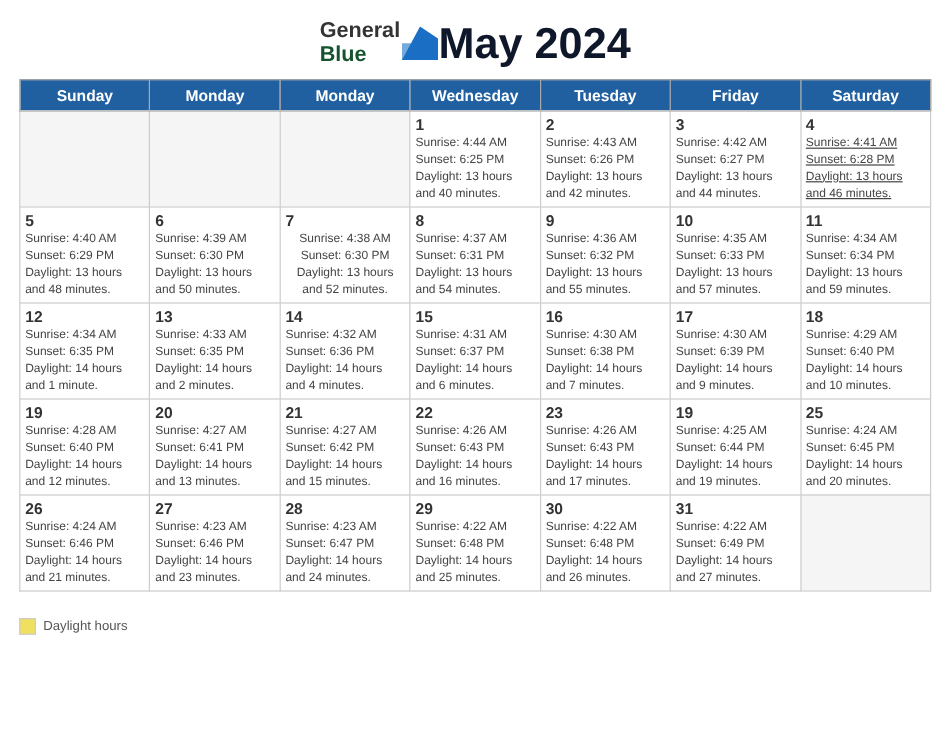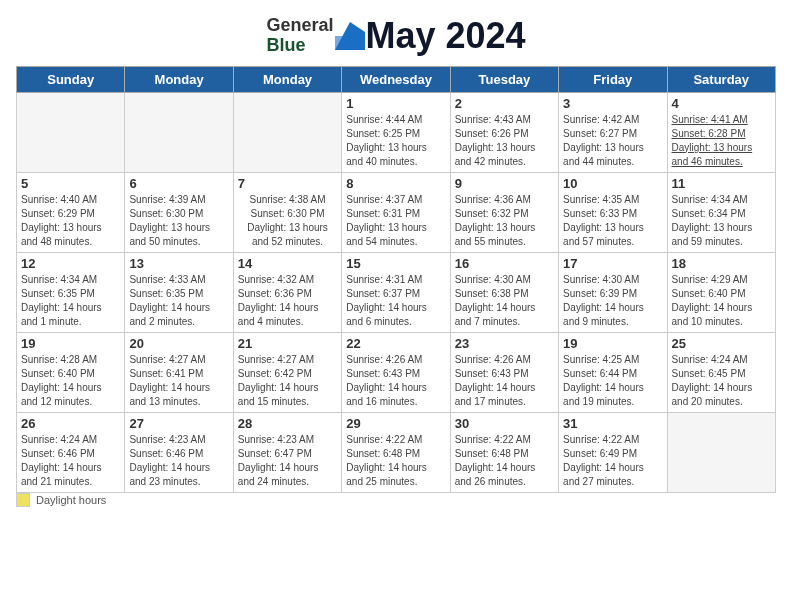--- a/index.html
+++ b/index.html
@@ -90,21 +90,21 @@
       color: #333;
       display: block;
       margin-bottom: 2px;
     }
     .day-info {
       font-size: 10px;
       color: #444;
       line-height: 1.4;
     }
     .footer {
-      margin-top: 0;
+      margin-top: 22px;
       font-size: 11px;
       color: #555;
       display: flex;
       align-items: center;
       gap: 6px;
     }
     .daylight-box {
       width: 14px;
       height: 14px;
       background: #f0e060;

